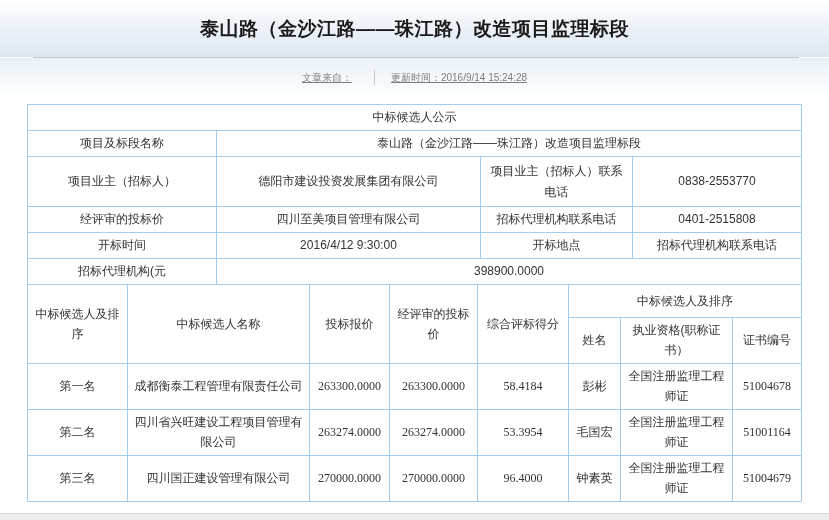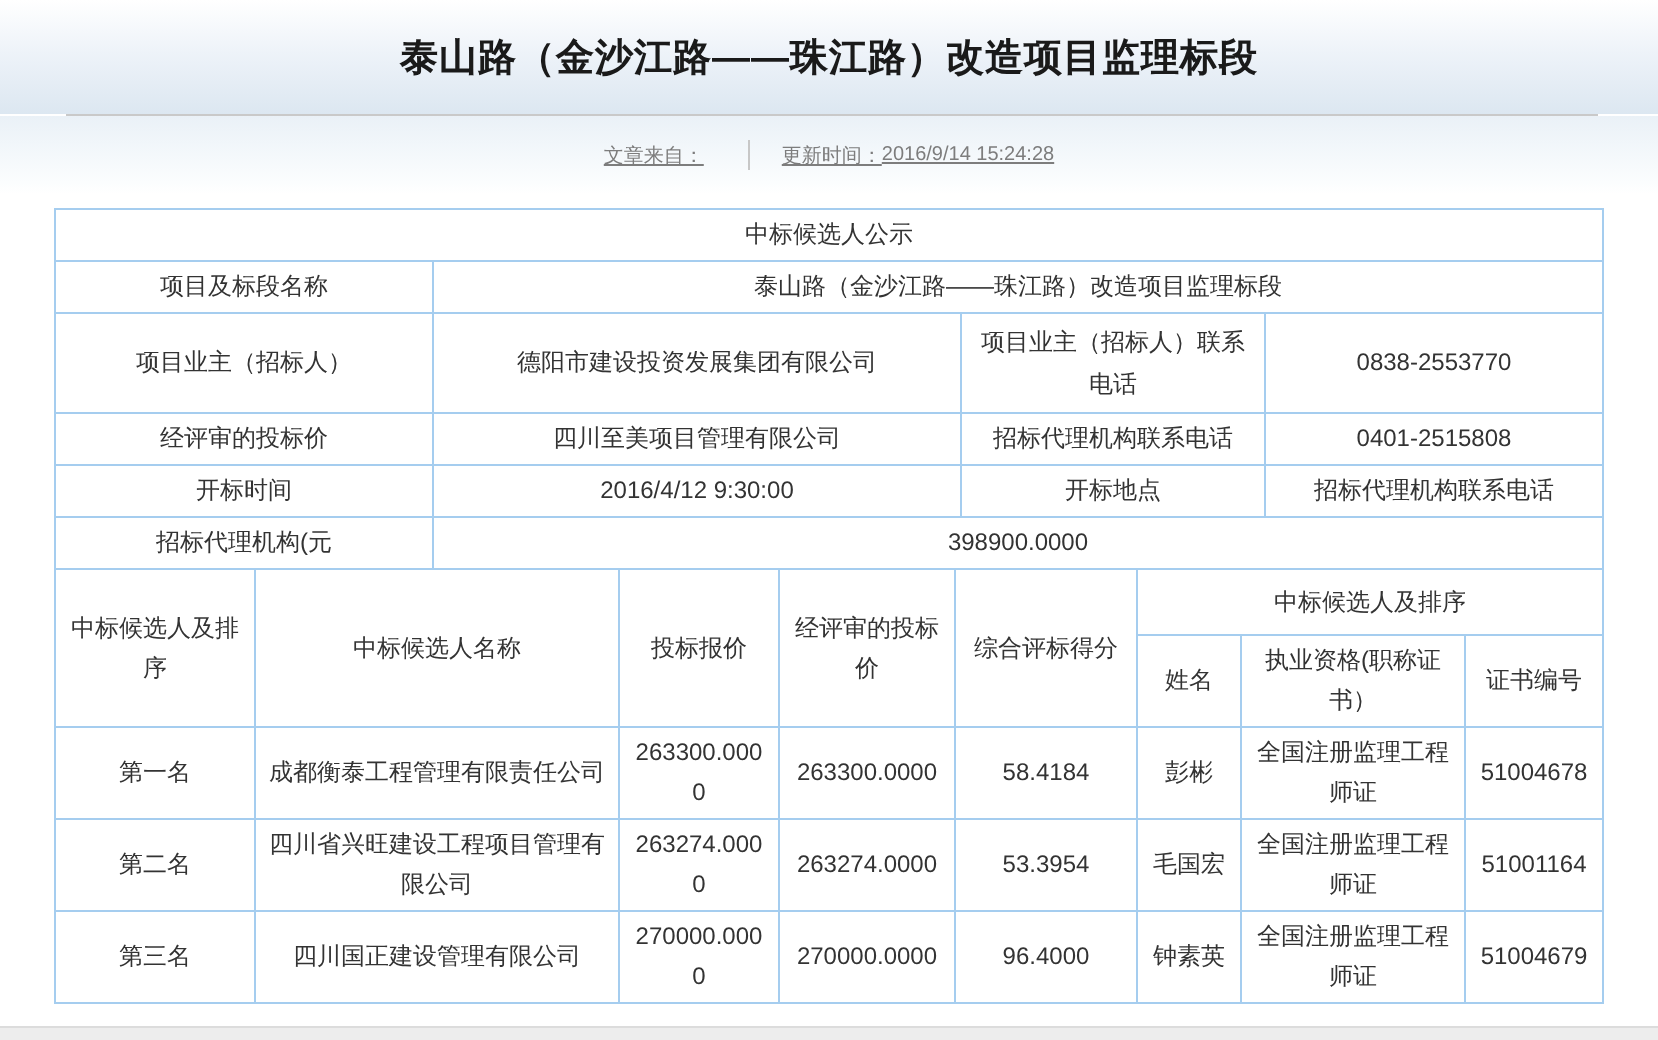--- a/index.html
+++ b/index.html
@@ -60,21 +60,21 @@
     vertical-align: middle;
     font-weight: normal;
     word-break: break-all;
     overflow: hidden;
   }
   .tbl td.center { text-align: center; }
   .upper tr { height: 26px; }
   .upper tr.tall { height: 50px; }
   .lower tr.hdr1 { height: 33px; }
   .lower tr.hdr2 { height: 42px; }
-  .lower tr.data { height: 46px; }
+  .lower tr.data { height: 46px; font-family: Liberation Serif, serif; }
   .footer-band {
     position: absolute;
     left: 0; right: 0; bottom: 0;
     height: 7px;
     background: #ededed;
     border-top: 1px solid #dcdcdc;
   }
 </style>
 </head>
 <body>

